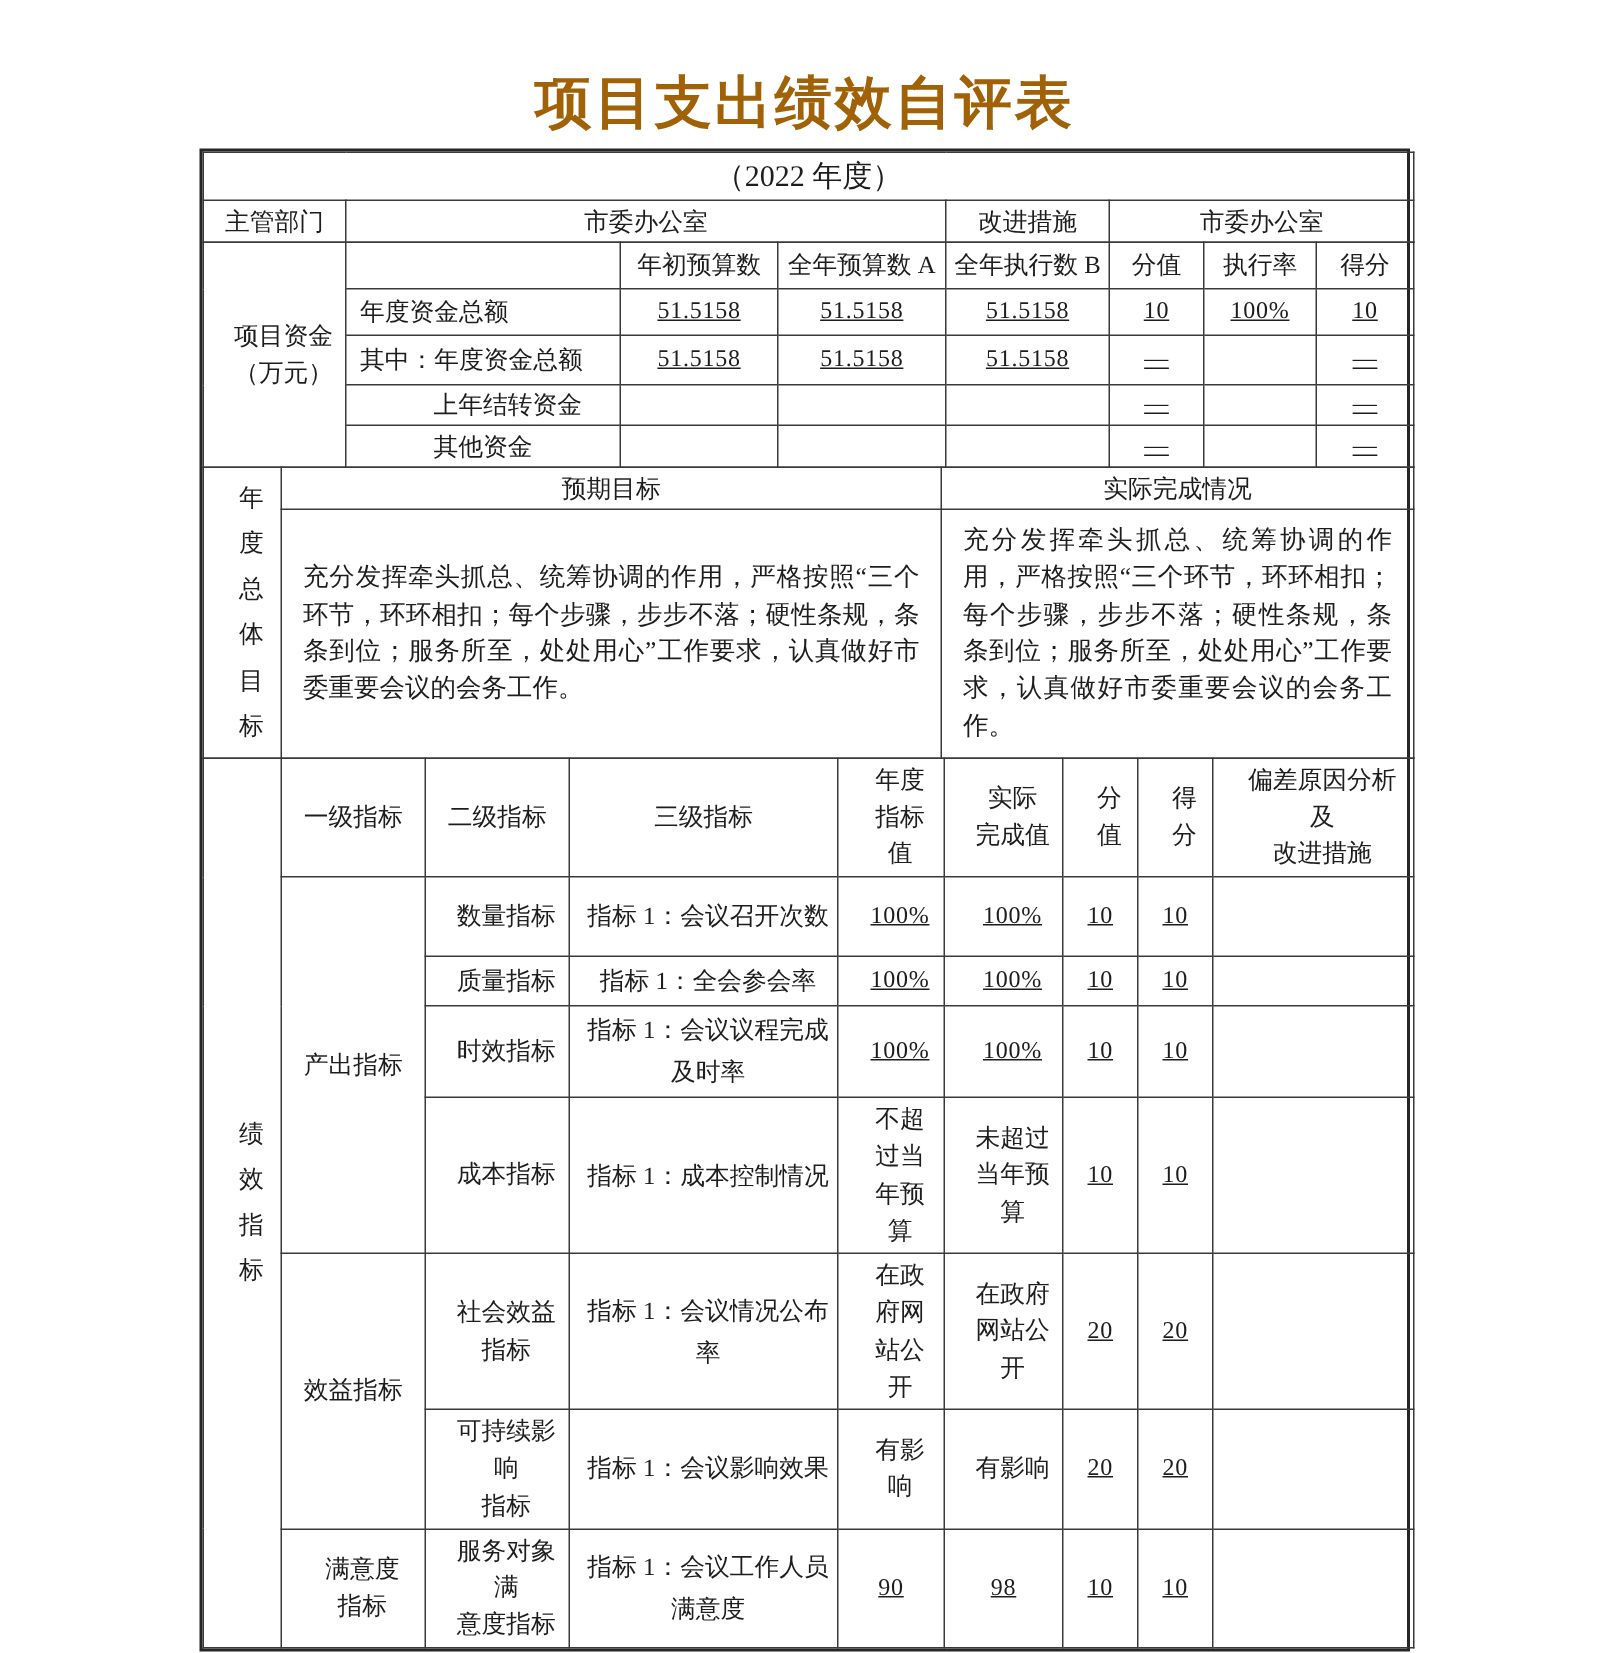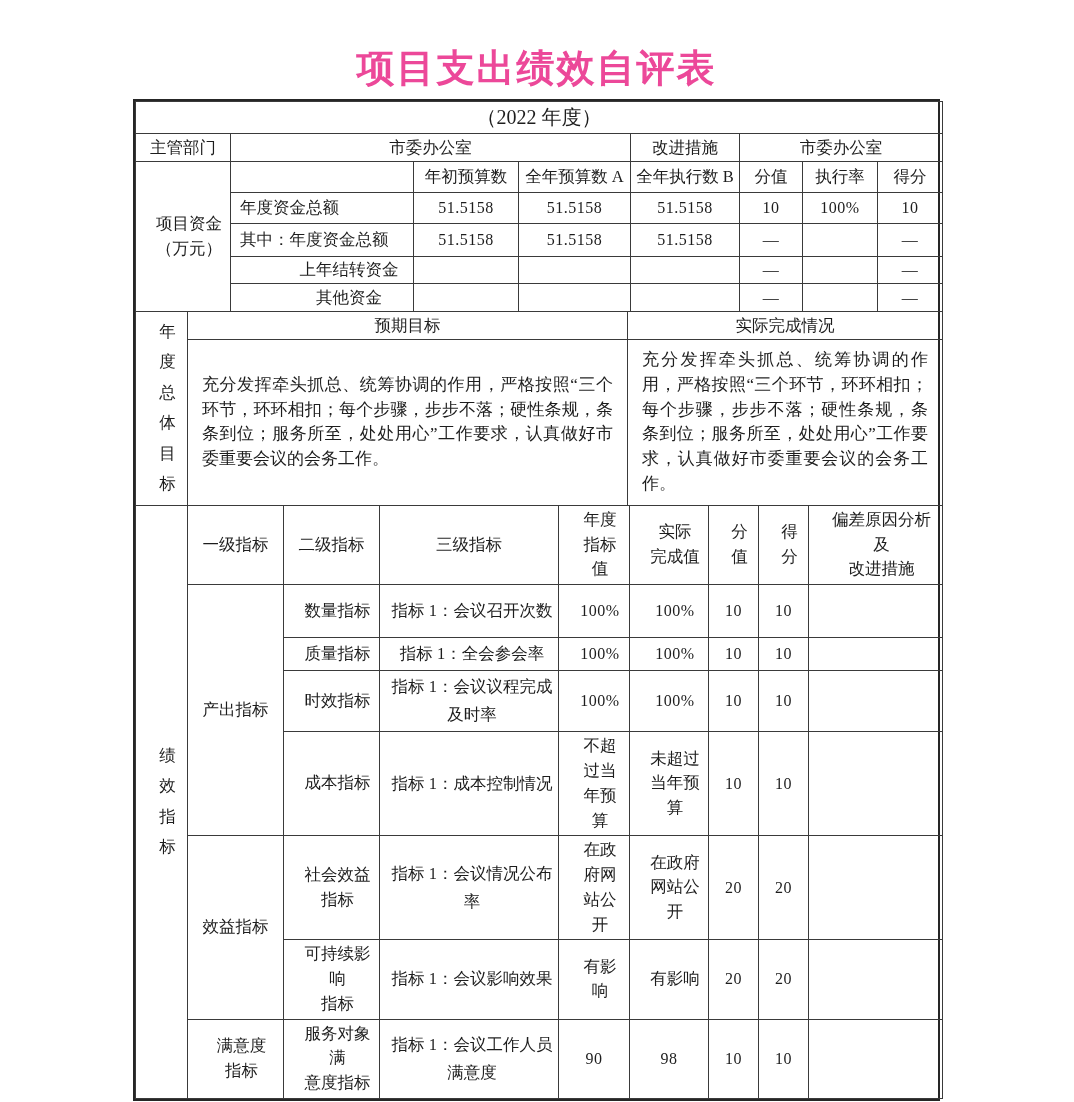--- a/index.html
+++ b/index.html
@@ -9,42 +9,42 @@
     color:#1d1d1d;
     -webkit-font-smoothing:antialiased;
   }
   .content { margin-left:133px; width:807px; padding-top:30px; }
   .attachment {
     font-family:"Liberation Sans","DejaVu Sans",sans-serif;
     font-weight:700; font-size:23px; margin:0 0 0 7px; color:#111;
   }
   .title {
     font-size:38px; font-weight:700; text-align:center;
-    margin:13px 0 5px 0; letter-spacing:2px; color:#ec4899;
+    margin:13px 0 5px 0; letter-spacing:2px; color:#a16207;
   }
   .tablewrap { border:2px solid #262626; }
   table.sec { border-collapse:collapse; table-layout:fixed; width:807px; }
   table.sec + table.sec { margin-top:-1px; }
   td {
     border:1px solid #3a3a3a;
     text-align:center; vertical-align:middle;
     font-size:16.5px; padding:2px 4px;
     overflow:hidden; word-break:break-all;
   }
   .pre { white-space:pre-line; line-height:1.5;padding-left:16px; }
   .vlabel { line-height:1.85; }
   .tl { text-align:left; padding-left:9px; }
-  .indent { text-align:center; padding-left:58px; }
+  .indent { text-align:left; padding-left:58px; }
   .l3 { text-align:center; padding-left:10px; line-height:1.7; }
   .goal {
     text-align:justify; text-justify:inter-ideograph;
     padding:8px 14px; line-height:1.46; font-size:17px;
   }
   .period { font-size:20px; }
-  .num { font-size:16px; letter-spacing:0.5px; }
+  .num { font-size:16px; letter-spacing:0.5px;text-decoration:underline; }
 </style>
 </head>
 <body>
 
 <div class="content">
   <div class="title">项目支出绩效自评表</div>
 
   <div class="tablewrap">
 
     <table class="sec">

